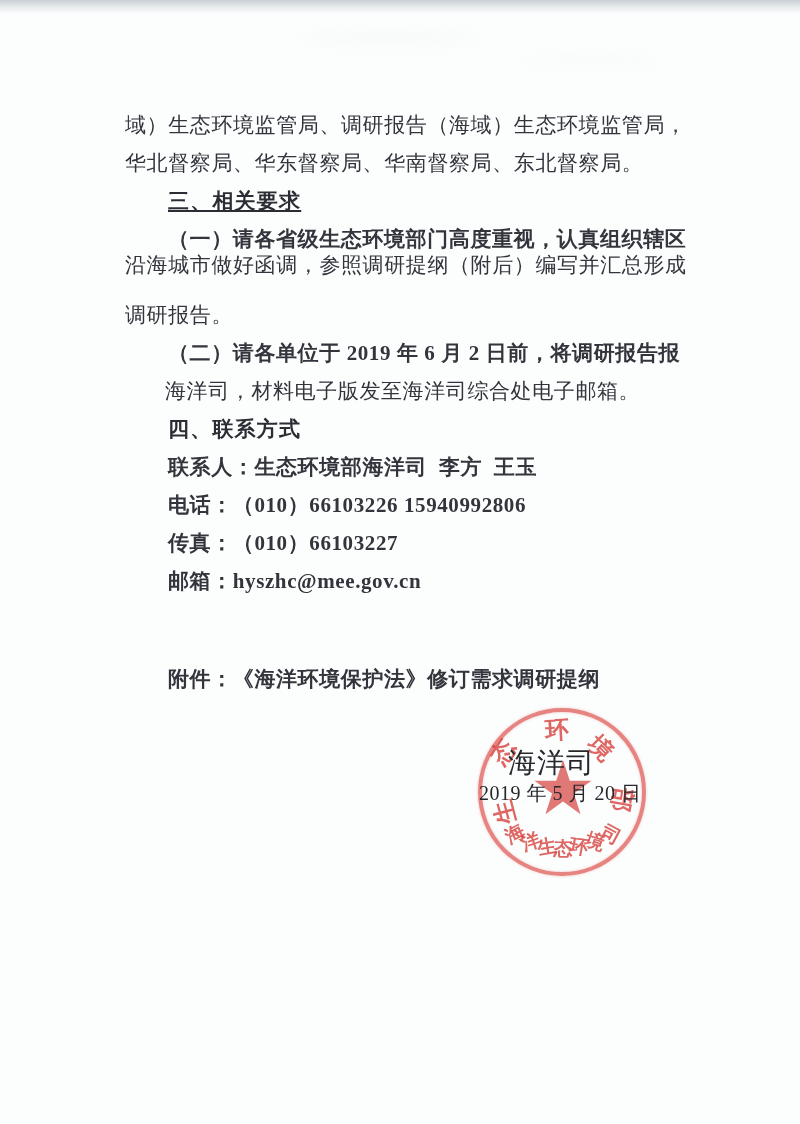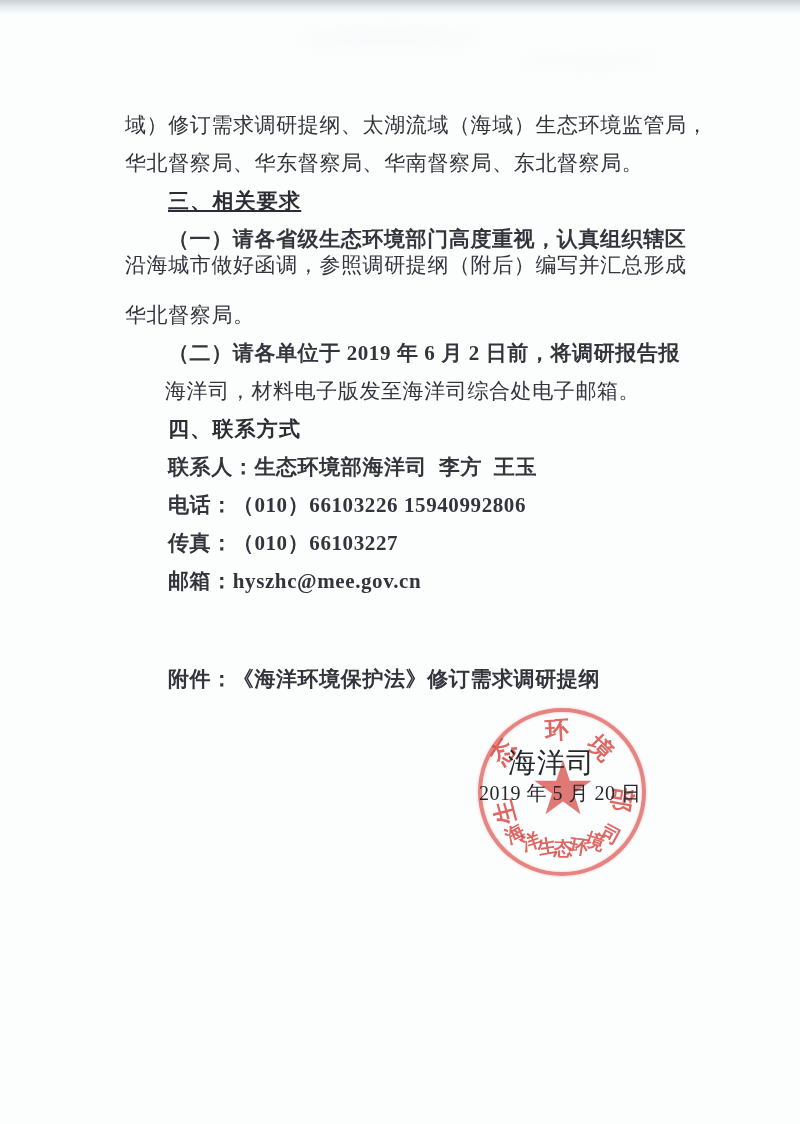--- a/index.html
+++ b/index.html
@@ -64,26 +64,26 @@
   .seal-dept{left:508px;top:744px;font-size:28px;letter-spacing:1px;}
   .seal-date{left:479px;top:780px;font-size:20px;letter-spacing:0.5px;}
 </style>
 </head>
 <body>
 
 <div class="scan-band"></div>
 <div class="scan-smudge" style="left:300px;top:30px;width:180px;height:16px;opacity:0.05;"></div>
 <div class="scan-smudge" style="left:520px;top:55px;width:140px;height:12px;opacity:0.04;"></div>
 
-<div class="line x-margin" style="top:112px;">域）修订需求调研提纲、太湖流域（海域）生态环境监管局，</div>
+<div class="line x-margin" style="top:112px;">域）生态环境监管局、调研报告（海域）生态环境监管局，</div>
 <div class="line x-margin" style="top:150px;">华北督察局、华东督察局、华南督察局、东北督察局。</div>
 <div class="line heading x-indent" style="top:188px;text-decoration:underline;">三、相关要求</div>
 <div class="line x-indent" style="top:226px;">（一）请各省级生态环境部门高度重视，认真组织辖区</div>
 <div class="line x-margin" style="top:252px;">沿海城市做好函调，参照调研提纲（附后）编写并汇总形成</div>
-<div class="line x-margin" style="top:302px;">华北督察局。</div>
+<div class="line x-margin" style="top:302px;">调研报告。</div>
 <div class="line x-indent" style="top:340px;">（二）请各单位于 2019 年 6 月 2 日前，将调研报告报</div>
 <div class="line x-margin" style="top:378px;margin-left:40px;">海洋司，材料电子版发至海洋司综合处电子邮箱。</div>
 <div class="line heading x-indent" style="top:416px;">四、联系方式</div>
 <div class="line x-indent" style="top:454px;">联系人：生态环境部海洋司  李方  王玉</div>
 <div class="line x-indent" style="top:492px;">电话：（010）66103226 15940992806</div>
 <div class="line x-indent" style="top:530px;">传真：（010）66103227</div>
 <div class="line x-indent" style="top:568px;">邮箱：hyszhc@mee.gov.cn</div>
 <div class="line x-indent" style="top:666px;">附件：《海洋环境保护法》修订需求调研提纲</div>
 
 <div class="seal">

